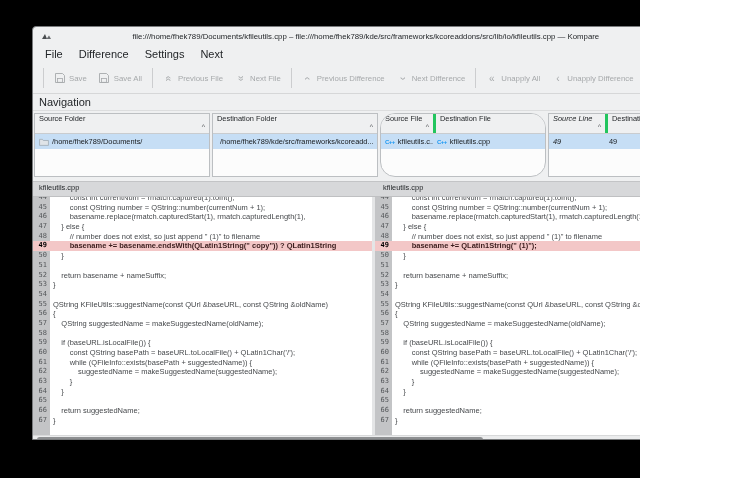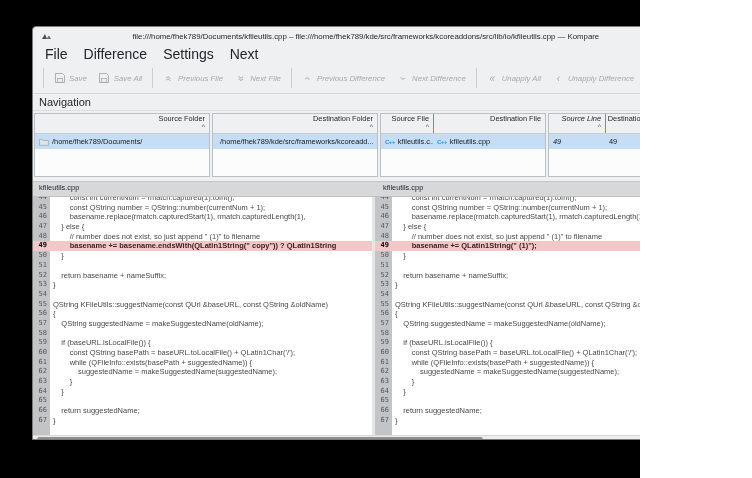--- a/index.html
+++ b/index.html
@@ -11,50 +11,50 @@
 
   
   .titlebar{height:18px;flex:0 0 18px;display:flex;align-items:center;padding:0 6px;}
   .appicon{width:11px;height:10px;margin-left:2px;}
   .title{flex:1;text-align:center;font-size:7.8px;color:#1e2124;white-space:nowrap;overflow:hidden;}
   .wctl{display:flex;gap:7px;margin-right:2px;}
   .wctl span{font-size:8px;line-height:10px;color:#2a2d30;cursor:default;}
 
   
   .menubar{height:18px;flex:0 0 18px;display:flex;align-items:center;padding-left:4px;}
-  .menu-item{font-size:14px;color:#232629;padding:2px 8px;}
+  .menu-item{font-size:11px;color:#232629;padding:2px 8px;}
 
   
   .toolbar{height:30px;flex:0 0 30px;display:flex;align-items:center;padding:0 6px;
            border-bottom:1px solid #d6d7d8;}
   .tbtn{display:flex;align-items:center;gap:4px;padding:4px 6px;background:none;border:none;
         font-family:inherit;font-size:7.8px;color:#232629;white-space:nowrap;}
-  .tbtn.disabled{color:#a6a9ab;font-style:italic;}
+  .tbtn.disabled{color:#a6a9ab;}
   .tsep{width:1px;height:20px;background:#cccdcf;margin:0 4px;flex:0 0 1px;}
   .ticon{display:inline-flex;align-items:center;justify-content:center;width:11px;height:11px;
          font-size:10px;line-height:11px;}
   .rot90{transform:rotate(90deg);}
   .rot270{transform:rotate(-90deg);}
 
   
   .dockhdr{height:16px;flex:0 0 16px;display:flex;align-items:center;padding:0 6px;
            border-bottom:1px solid #dcddde;}
   .dockhdr .dtitle{font-size:11px;color:#232629;flex:1;}
   .dockhdr span.dicon{font-size:8px;color:#54575a;margin-left:8px;}
 
   
   .nav{flex:0 0 70px;height:70px;display:flex;gap:2px;padding:2px 1px 4px;box-sizing:border-box;}
   .panel{background:#fcfcfc;border:1px solid #bcbfc2;box-sizing:border-box;
          display:flex;flex-direction:column;overflow:hidden;}
-  .p1{flex:0 0 176px;} .p2{flex:0 0 166px;} .p3{flex:0 0 166px;} .p4{flex:1;}
+  .p1{flex:0 0 176px;} .p2{flex:0 0 166px;} .p3{flex:0 0 166px;border-radius:15px;} .p4{flex:1;}
   .phead{height:19px;flex:0 0 19px;background:#eff0f1;border-bottom:1px solid #c9cccf;
          display:flex;align-items:stretch;font-size:7.4px;color:#232629;}
-  .pcol{display:flex;align-items:flex-end;padding:0 4px;box-sizing:border-box;overflow:hidden;
+  .pcol{display:flex;align-items:flex-start;padding:0 4px;box-sizing:border-box;overflow:hidden;
         white-space:nowrap;flex-direction:column;}
-  .pcol + .pcol{border-left:1px solid #22c55e;}
+  .pcol + .pcol{border-left:3px solid #22c55e;}
   .grow{flex:1;}
   .sort{margin-left:auto;font-size:7px;color:#55585b;padding-left:3px;}
   .prow{height:15px;flex:0 0 15px;display:flex;align-items:center;font-size:7.4px;color:#16191c;
         background:var(--sel-blue,#c6def5);}
   .pcell{display:flex;align-items:center;gap:3px;padding:0 4px;box-sizing:border-box;
          overflow:hidden;white-space:nowrap;}
   .c1{flex:0 0 52px;} .c2{flex:1;} .d1{flex:0 0 56px;font-style:italic;} .d2{flex:0 0 54px;} .d3{flex:1;}
   .cpp{color:var(--accent,#1d99f3);font-weight:bold;font-size:6px;letter-spacing:-0.5px;flex:0 0 auto;}
 
   

